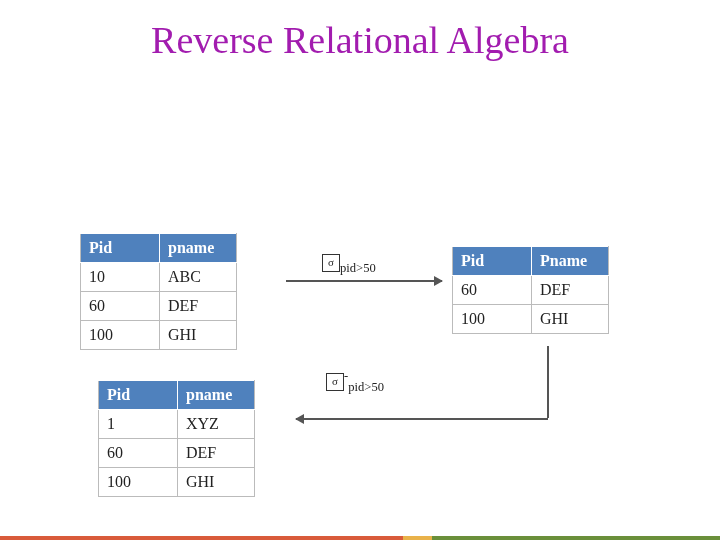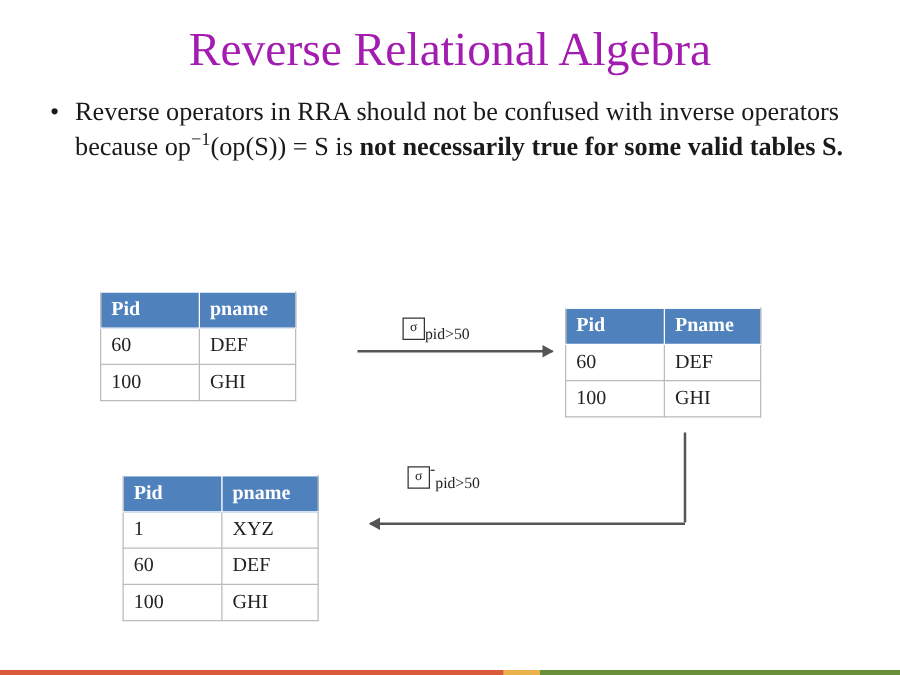--- a/index.html
+++ b/index.html
@@ -131,31 +131,32 @@
   .accent-line .seg2 { position:absolute; left:56%; width:4%; height:6px; background:#e9b24a; }
   .accent-line .seg3 { position:absolute; left:60%; width:40%; height:6px; background:#6a8f3a; }
 </style>
 </head>
 <body>
 
 <div class="slide">
 
   <h1 class="title">Reverse Relational Algebra</h1>
 
-  <div class="bullet">
-    <span>Reverse operators in RRA should not be confused with inverse operators because op</span><span class="sup">−1</span><span>(op(S)) = S is </span><span class="bold">not necessarily true for some valid tables S.</span>
-  </div>
 
   <table class="rel tbl-a">
     <tbody>
         <tr>
       <th class="pidcol">Pid</th>
       <th>pname</th>
     </tr>
     <tr>
+          <td>10</td>
+          <td>ABC</td>
+        </tr>
+    <tr>
           <td>60</td>
           <td>DEF</td>
         </tr>
     <tr>
           <td>100</td>
           <td>GHI</td>
         </tr>
   </tbody>
     </table>
 

